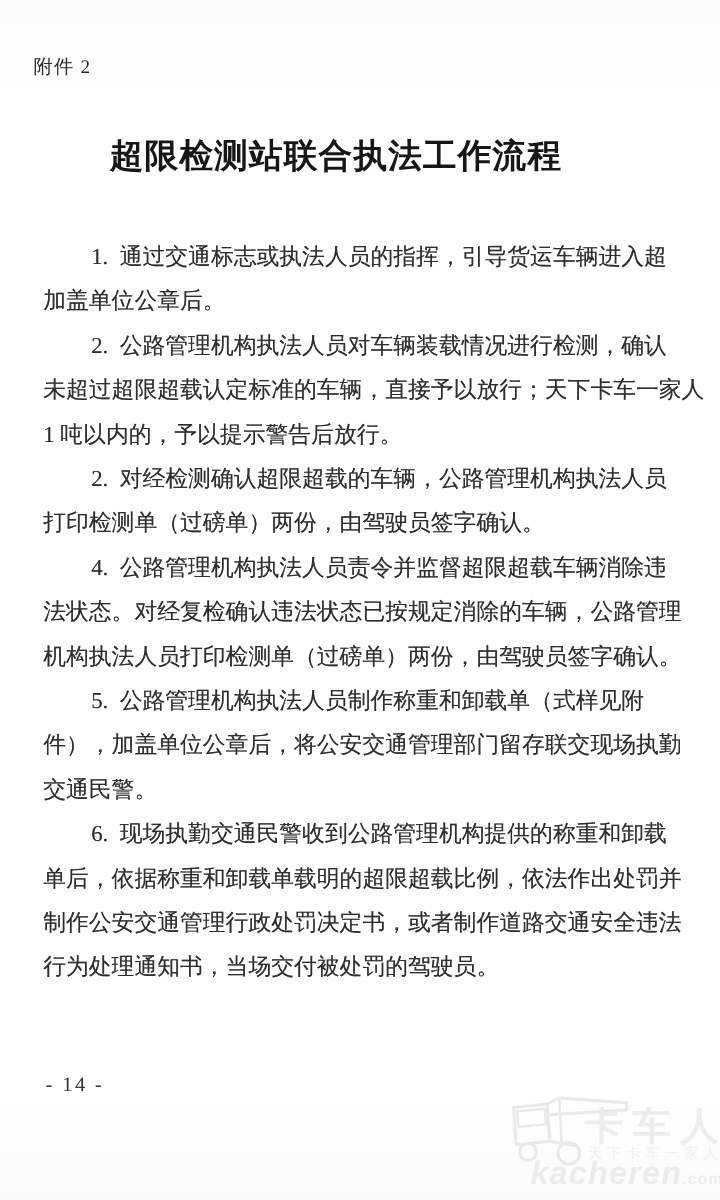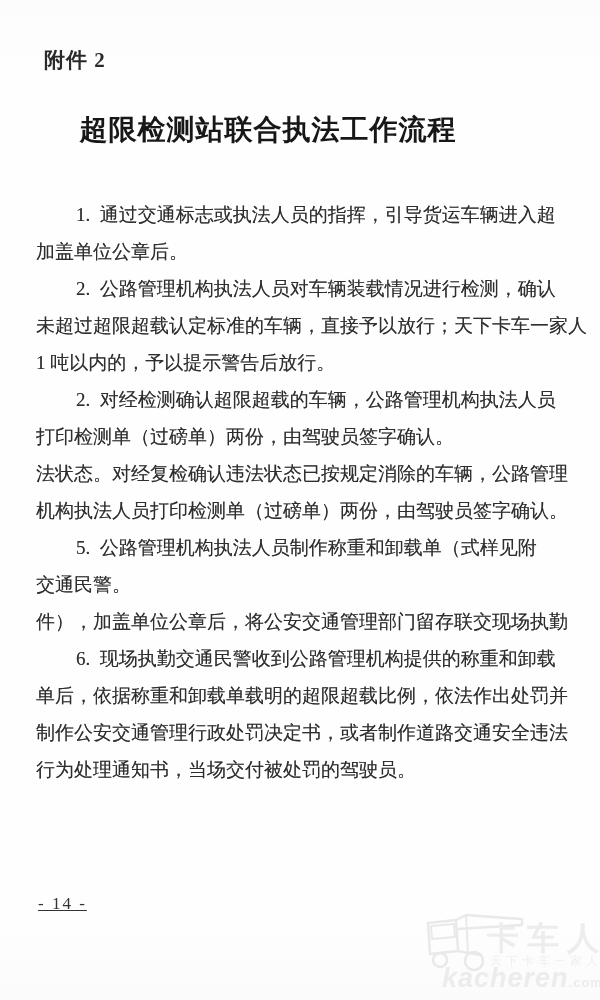--- a/index.html
+++ b/index.html
@@ -15,30 +15,29 @@
     position: relative;
   }
   .page {
     position: absolute;
     left: 0; top: 0;
     width: 600px; height: 1000px;
     background: linear-gradient(180deg, #fcfcfc 0%, #fefefe 8%, #fefefe 92%, #fbfbfb 100%);
   }
   .attachment-label {
     position: absolute;
-    left: 44px;
+    left: 28px;
     top: 46px;
-    font-size: 21px;
+    font-size: 16px;
     color: #2a2a2a;
     letter-spacing: 1px;
-    font-weight: bold;
   }
   .doc-title {
     position: absolute;
-    left: 0;
+    left: 12px;
     top: 111px;
     width: 536px;
     text-align: center;
     font-size: 28px;
     font-weight: bold;
     color: #171717;
     letter-spacing: 1px;
   }
   .doc-body {
     position: absolute;
@@ -61,21 +60,20 @@
   .line.first {
     padding-left: 40px;
   }
   .page-number {
     position: absolute;
     left: 38px;
     top: 894px;
     font-size: 17px;
     color: #333333;
     letter-spacing: 2px;
-    text-decoration: underline;
   }
   .watermark {
     position: absolute;
     left: 422px;
     top: 903px;
     width: 178px;
     height: 95px;
     pointer-events: none;
   }
   .wm-truck {
@@ -138,27 +136,28 @@
       <div class="para">
         <div class="line first">2.  公路管理机构执法人员对车辆装载情况进行检测，确认</div>
         <div class="line">未超过超限超载认定标准的车辆，直接予以放行；天下卡车一家人</div>
         <div class="line">1 吨以内的，予以提示警告后放行。</div>
       </div>
       <div class="para">
         <div class="line first">2.  对经检测确认超限超载的车辆，公路管理机构执法人员</div>
         <div class="line">打印检测单（过磅单）两份，由驾驶员签字确认。</div>
       </div>
       <div class="para">
+        <div class="line first">4.  公路管理机构执法人员责令并监督超限超载车辆消除违</div>
         <div class="line">法状态。对经复检确认违法状态已按规定消除的车辆，公路管理</div>
         <div class="line">机构执法人员打印检测单（过磅单）两份，由驾驶员签字确认。</div>
       </div>
       <div class="para">
         <div class="line first">5.  公路管理机构执法人员制作称重和卸载单（式样见附</div>
+        <div class="line">件），加盖单位公章后，将公安交通管理部门留存联交现场执勤</div>
         <div class="line">交通民警。</div>
-        <div class="line">件），加盖单位公章后，将公安交通管理部门留存联交现场执勤</div>
       </div>
       <div class="para">
         <div class="line first">6.  现场执勤交通民警收到公路管理机构提供的称重和卸载</div>
         <div class="line">单后，依据称重和卸载单载明的超限超载比例，依法作出处罚并</div>
         <div class="line">制作公安交通管理行政处罚决定书，或者制作道路交通安全违法</div>
         <div class="line">行为处理通知书，当场交付被处罚的驾驶员。</div>
       </div>
     </div>
 
   <div class="page-number">- 14 -</div>

